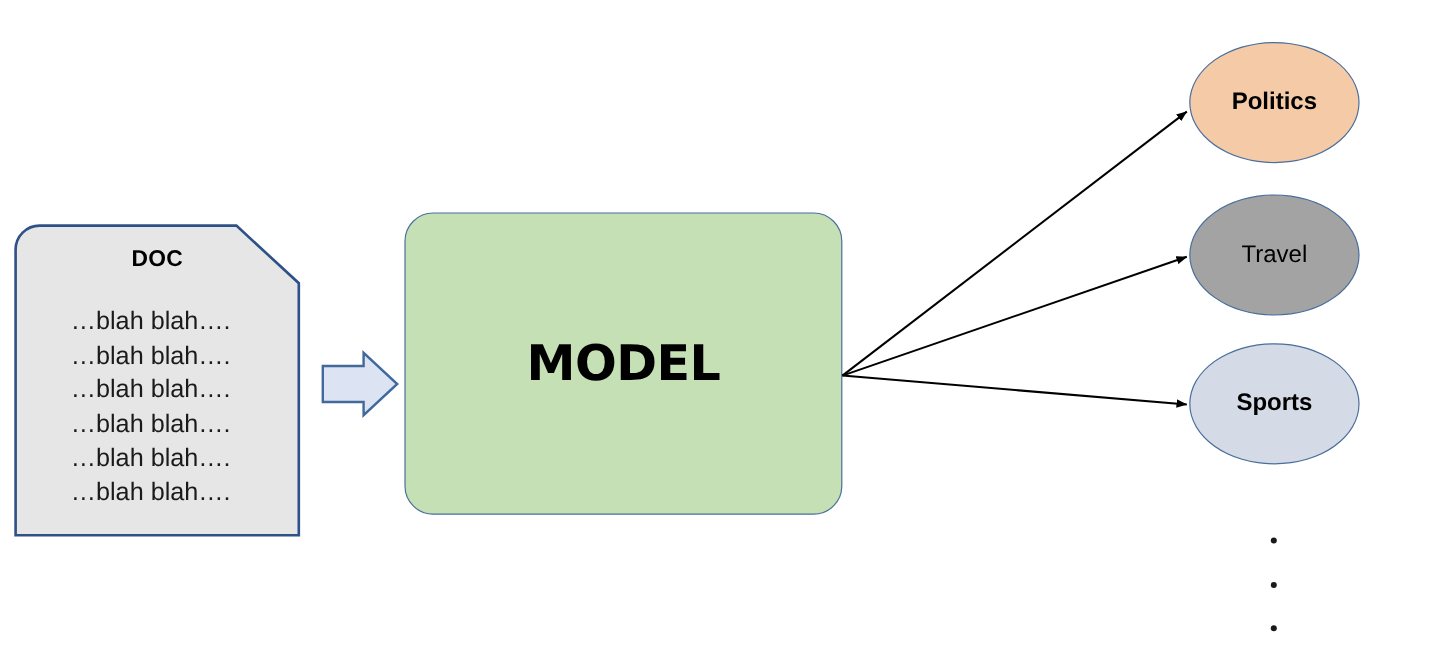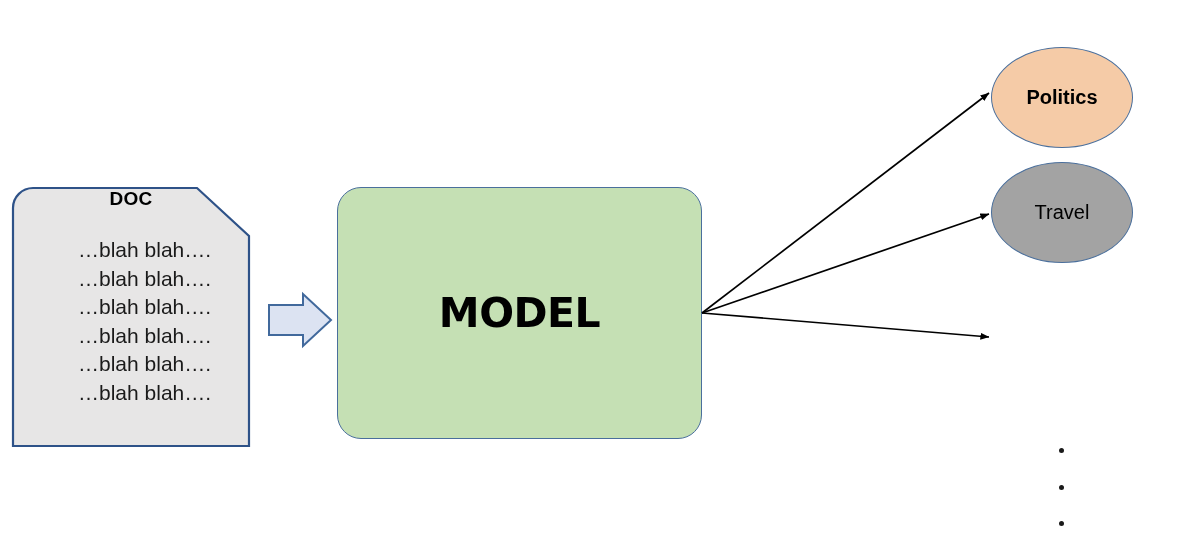--- a/index.html
+++ b/index.html
@@ -32,45 +32,44 @@
     width: 240px;
     height: 262px;
   }
   #doc-text-wrap {
     position: absolute;
     left: 13px;
     top: 188px;
     width: 236px;
     height: 258px;
     box-sizing: border-box;
-    padding-top: 0;
+    padding-top: 18px;
   }
   .doc-title {
     text-align: center;
     font-size: 19px;
     font-weight: bold;
     color: #000000;
     letter-spacing: 0.2px;
   }
   .doc-lines {
     margin-top: 26px;
     padding-left: 46px;
   }
   .doc-line {
     font-size: 21px;
     line-height: 28.6px;
     color: #1a1a1a;
     white-space: nowrap;
-    margin-left: 19px;
   }
   
   #model-box {
     position: absolute;
     left: 337px;
-    top: 187px;
+    top: 177px;
     width: 365px;
     height: 252px;
     background: #c5e0b4;
     border: 1.6px solid #4a6f9c;
     border-radius: 24px;
     box-sizing: border-box;
     display: flex;
     flex-direction: column;
     align-items: center;
     justify-content: center;
@@ -91,21 +90,21 @@
     height: 101px;
     border-radius: 50%;
     border: 1.6px solid #4a6f9c;
     box-sizing: border-box;
     display: flex;
     align-items: center;
     justify-content: center;
     font-size: 20px;
     color: #000000;
   }
-  #ellipse-politics { left: 991px; top: 47px;  background: #f5cba7; font-weight: bold; }
+  #ellipse-politics { left: 991px; top: 35px;  background: #f5cba7; font-weight: bold; }
   #ellipse-travel   { left: 991px; top: 162px; background: #a3a3a3; font-weight: normal; }
   #ellipse-sports   { left: 991px; top: 286px; background: #d4dae6; font-weight: bold; }
   
   #vertical-dots {
     position: absolute;
     left: 1054px;
     top: 448px;
     width: 14px;
     height: 78px;
     display: flex;
@@ -163,20 +162,23 @@
   </svg>
 
   <div class="label-ellipse" id="ellipse-politics">
     <span>Politics</span>
   </div>
 
   <div class="label-ellipse" id="ellipse-travel">
     <span>Travel</span>
   </div>
 
+  <div class="label-ellipse" id="ellipse-sports">
+    <span>Sports</span>
+  </div>
 
   <div id="vertical-dots">
     <span class="dot"></span>
     <span class="dot"></span>
     <span class="dot"></span>
   </div>
 
 </div>
 
 </body></html>

